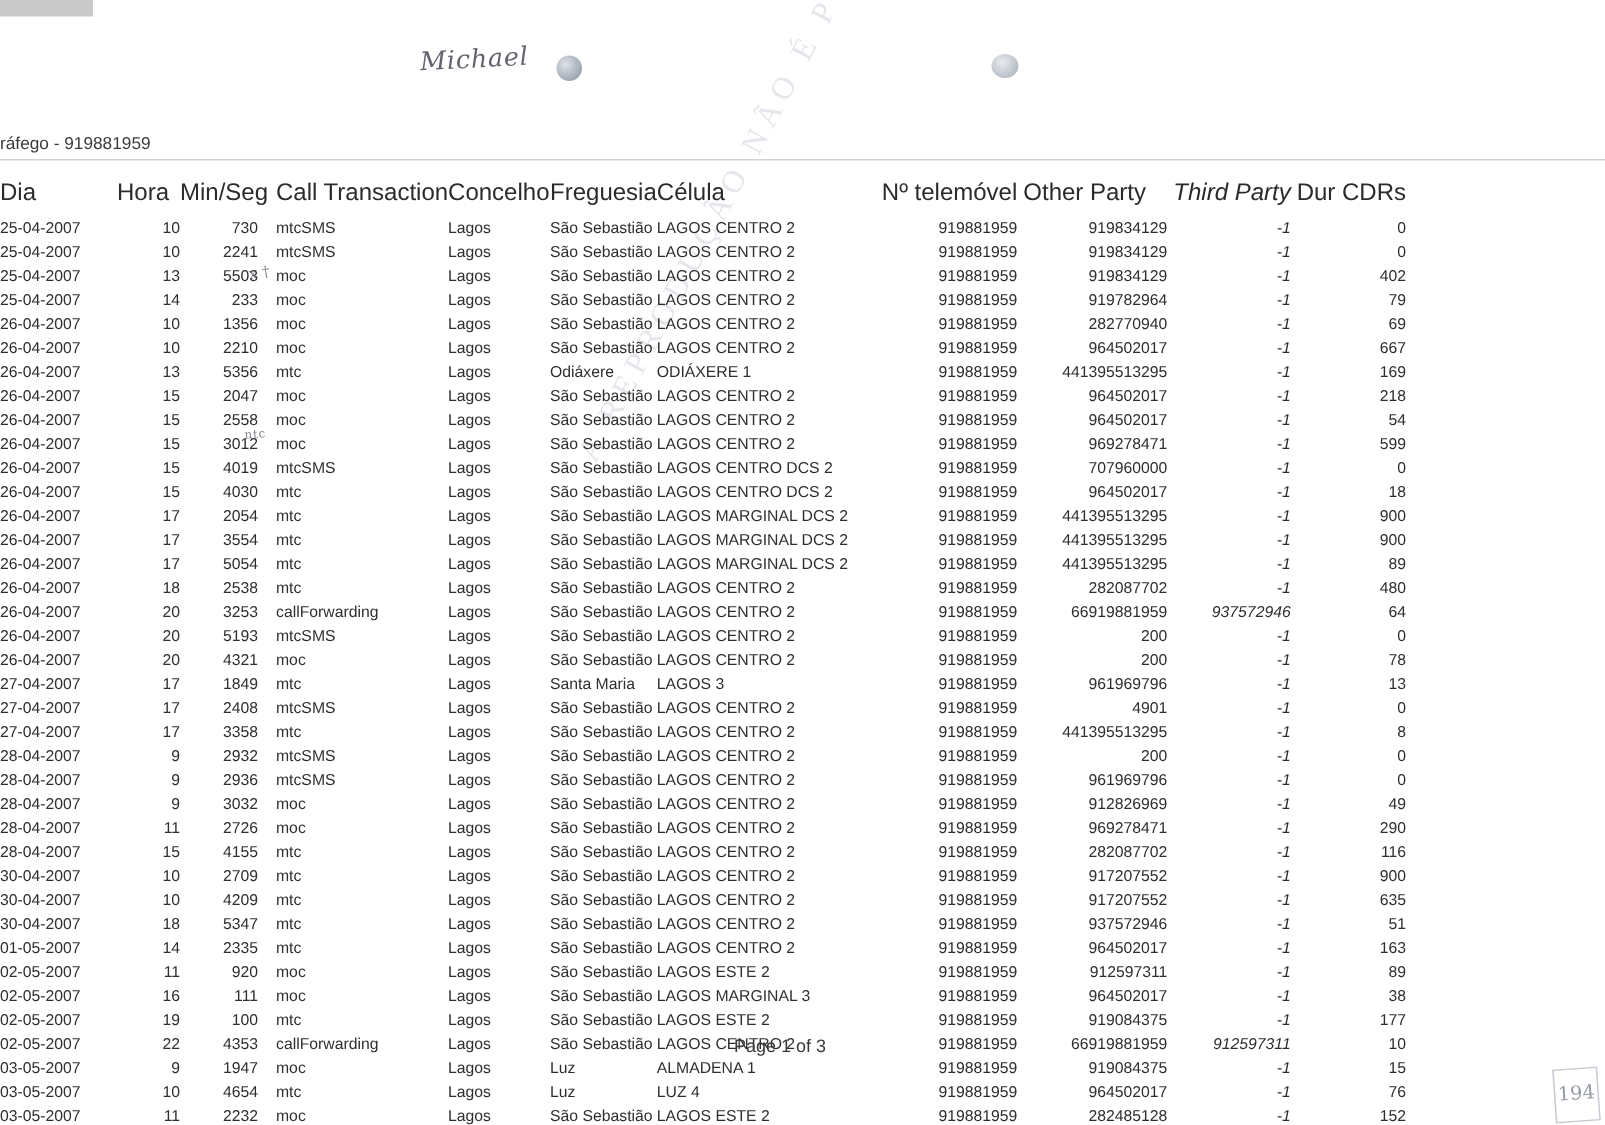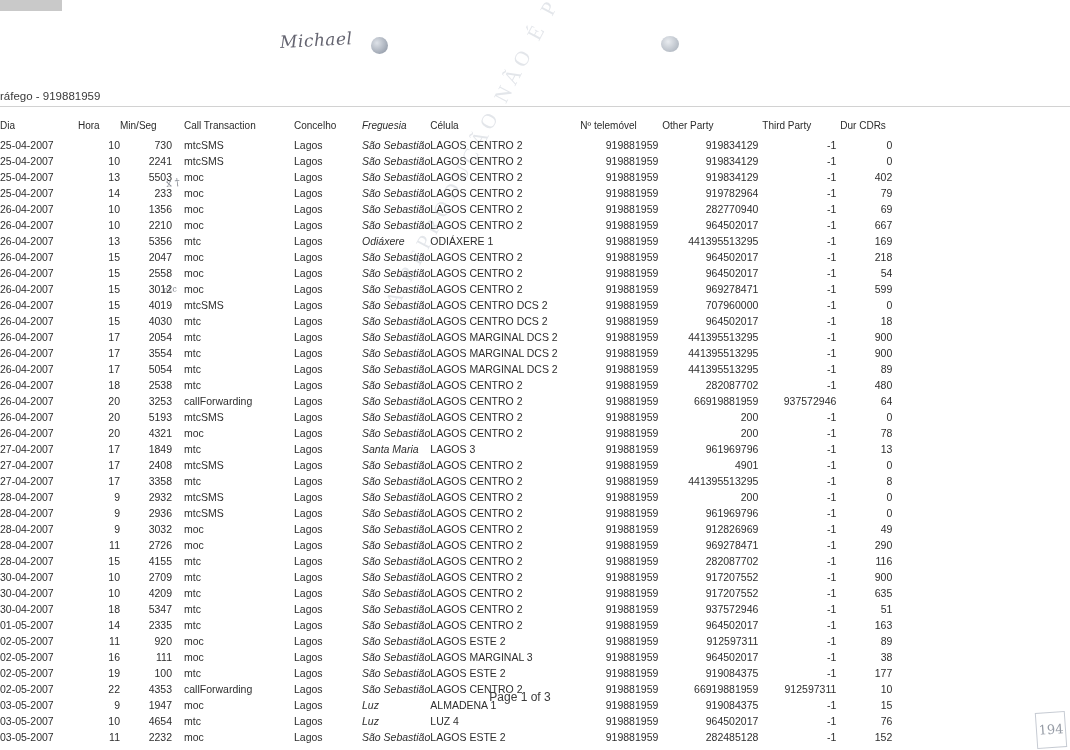--- a/index.html
+++ b/index.html
@@ -90,39 +90,39 @@
     border-collapse: collapse;
     font-size: 10.5px;
     color: #2e2e2e;
     table-layout: fixed;
   }
   table.cdr th {
     font-weight: normal;
     text-align: left;
     padding: 0 0 6px 0;
     white-space: nowrap;
-    font-size: 10px;
+    font-size: 16px;
     color: #2b2b2b;
   }
   table.cdr td {
     padding: 1px 0;
     white-space: nowrap;
     line-height: 14px;
   }
 
   .c-dia     { width: 78px; padding-left: 0px !important; }
   .c-hora    { width: 42px; text-align: right; }
   .c-minseg  { width: 52px; text-align: right; padding-right: 8px !important; margin-top: 39px; }
   .c-call    { width: 110px; padding-left: 4px !important; }
   .c-conc    { width: 68px; }
-  .c-freg    { width: 68px; font-style: italic; }
+  .c-freg    { width: 68px; }
   .c-cel     { width: 150px; }
   .c-num     { width: 78px; text-align: right; padding-right: 4px !important; }
   .c-other   { width: 96px; text-align: right; padding-right: 4px !important; }
-  .c-third   { width: 74px; text-align: right; padding-right: 4px !important; }
+  .c-third   { width: 74px; text-align: right; padding-right: 4px !important; font-style: italic; }
   .c-dur     { width: 52px; text-align: right; padding-right: 6px !important; }
 
   th.c-hora, th.c-minseg { text-align: left; }
   th.c-num, th.c-other, th.c-third, th.c-dur { text-align: left; }
   th.c-minseg { padding-right: 0 !important; }
 
   
   .annot {
     position: absolute;
     font-family: "DejaVu Serif", serif;

